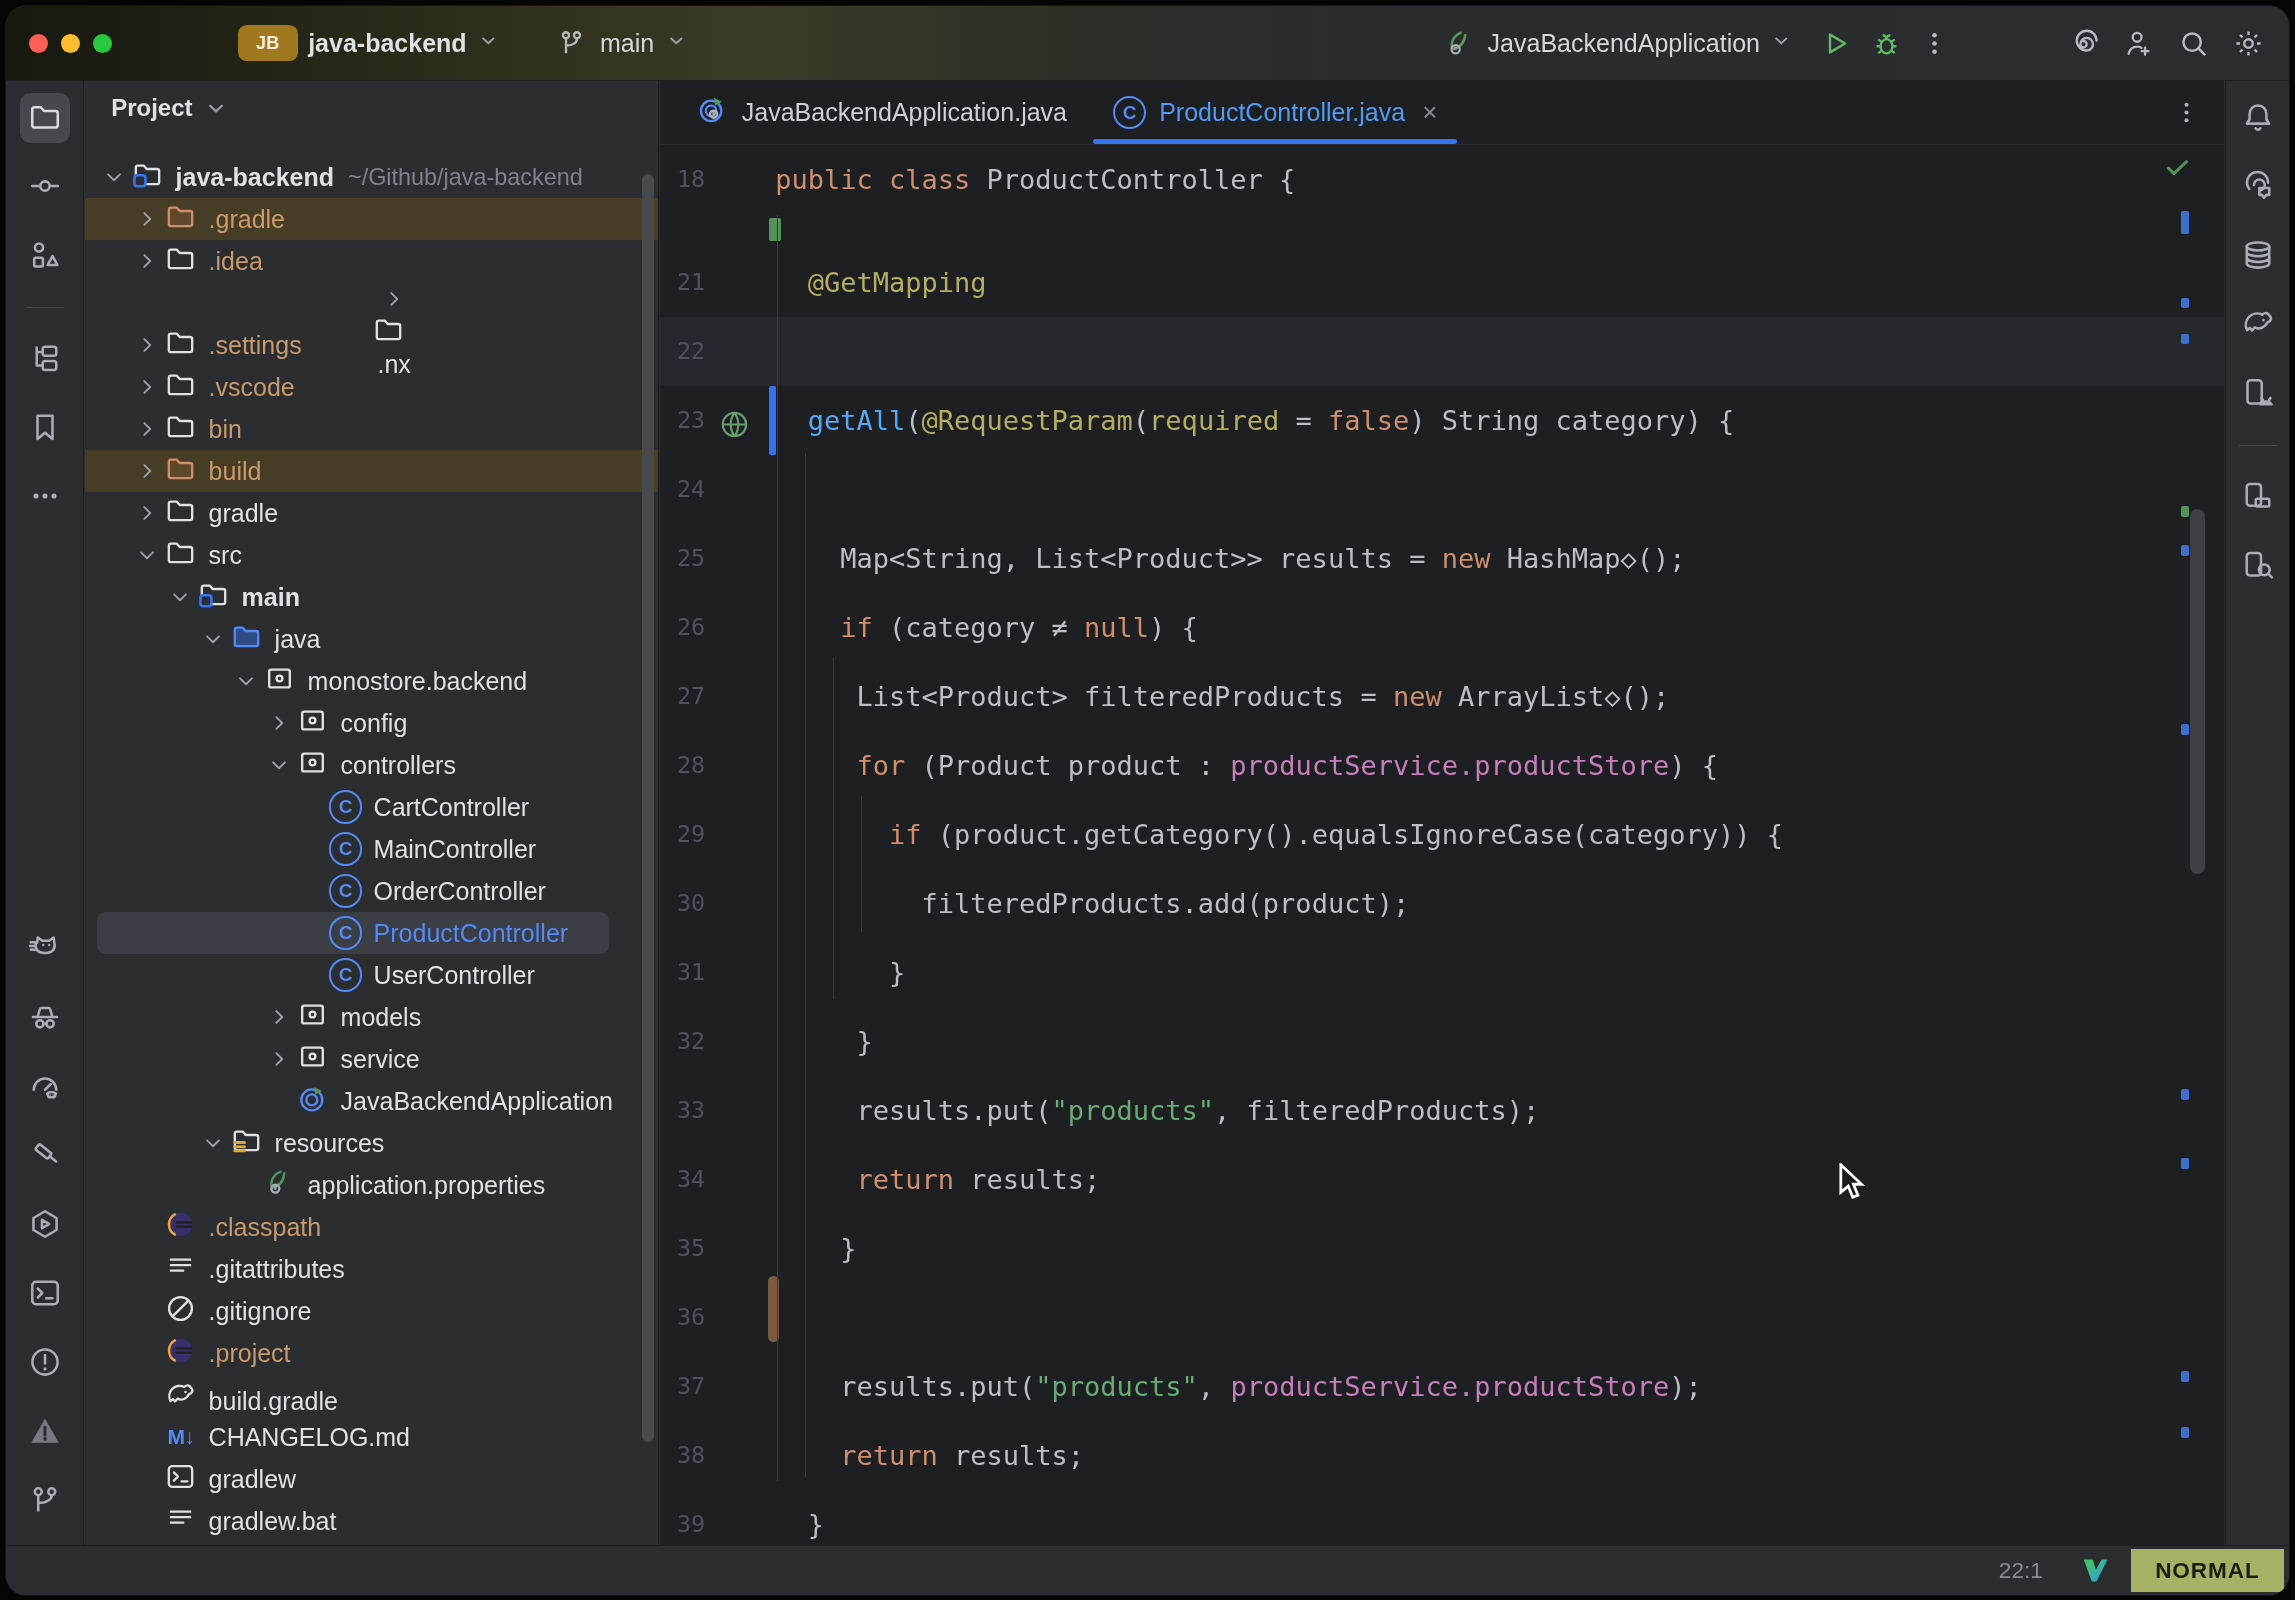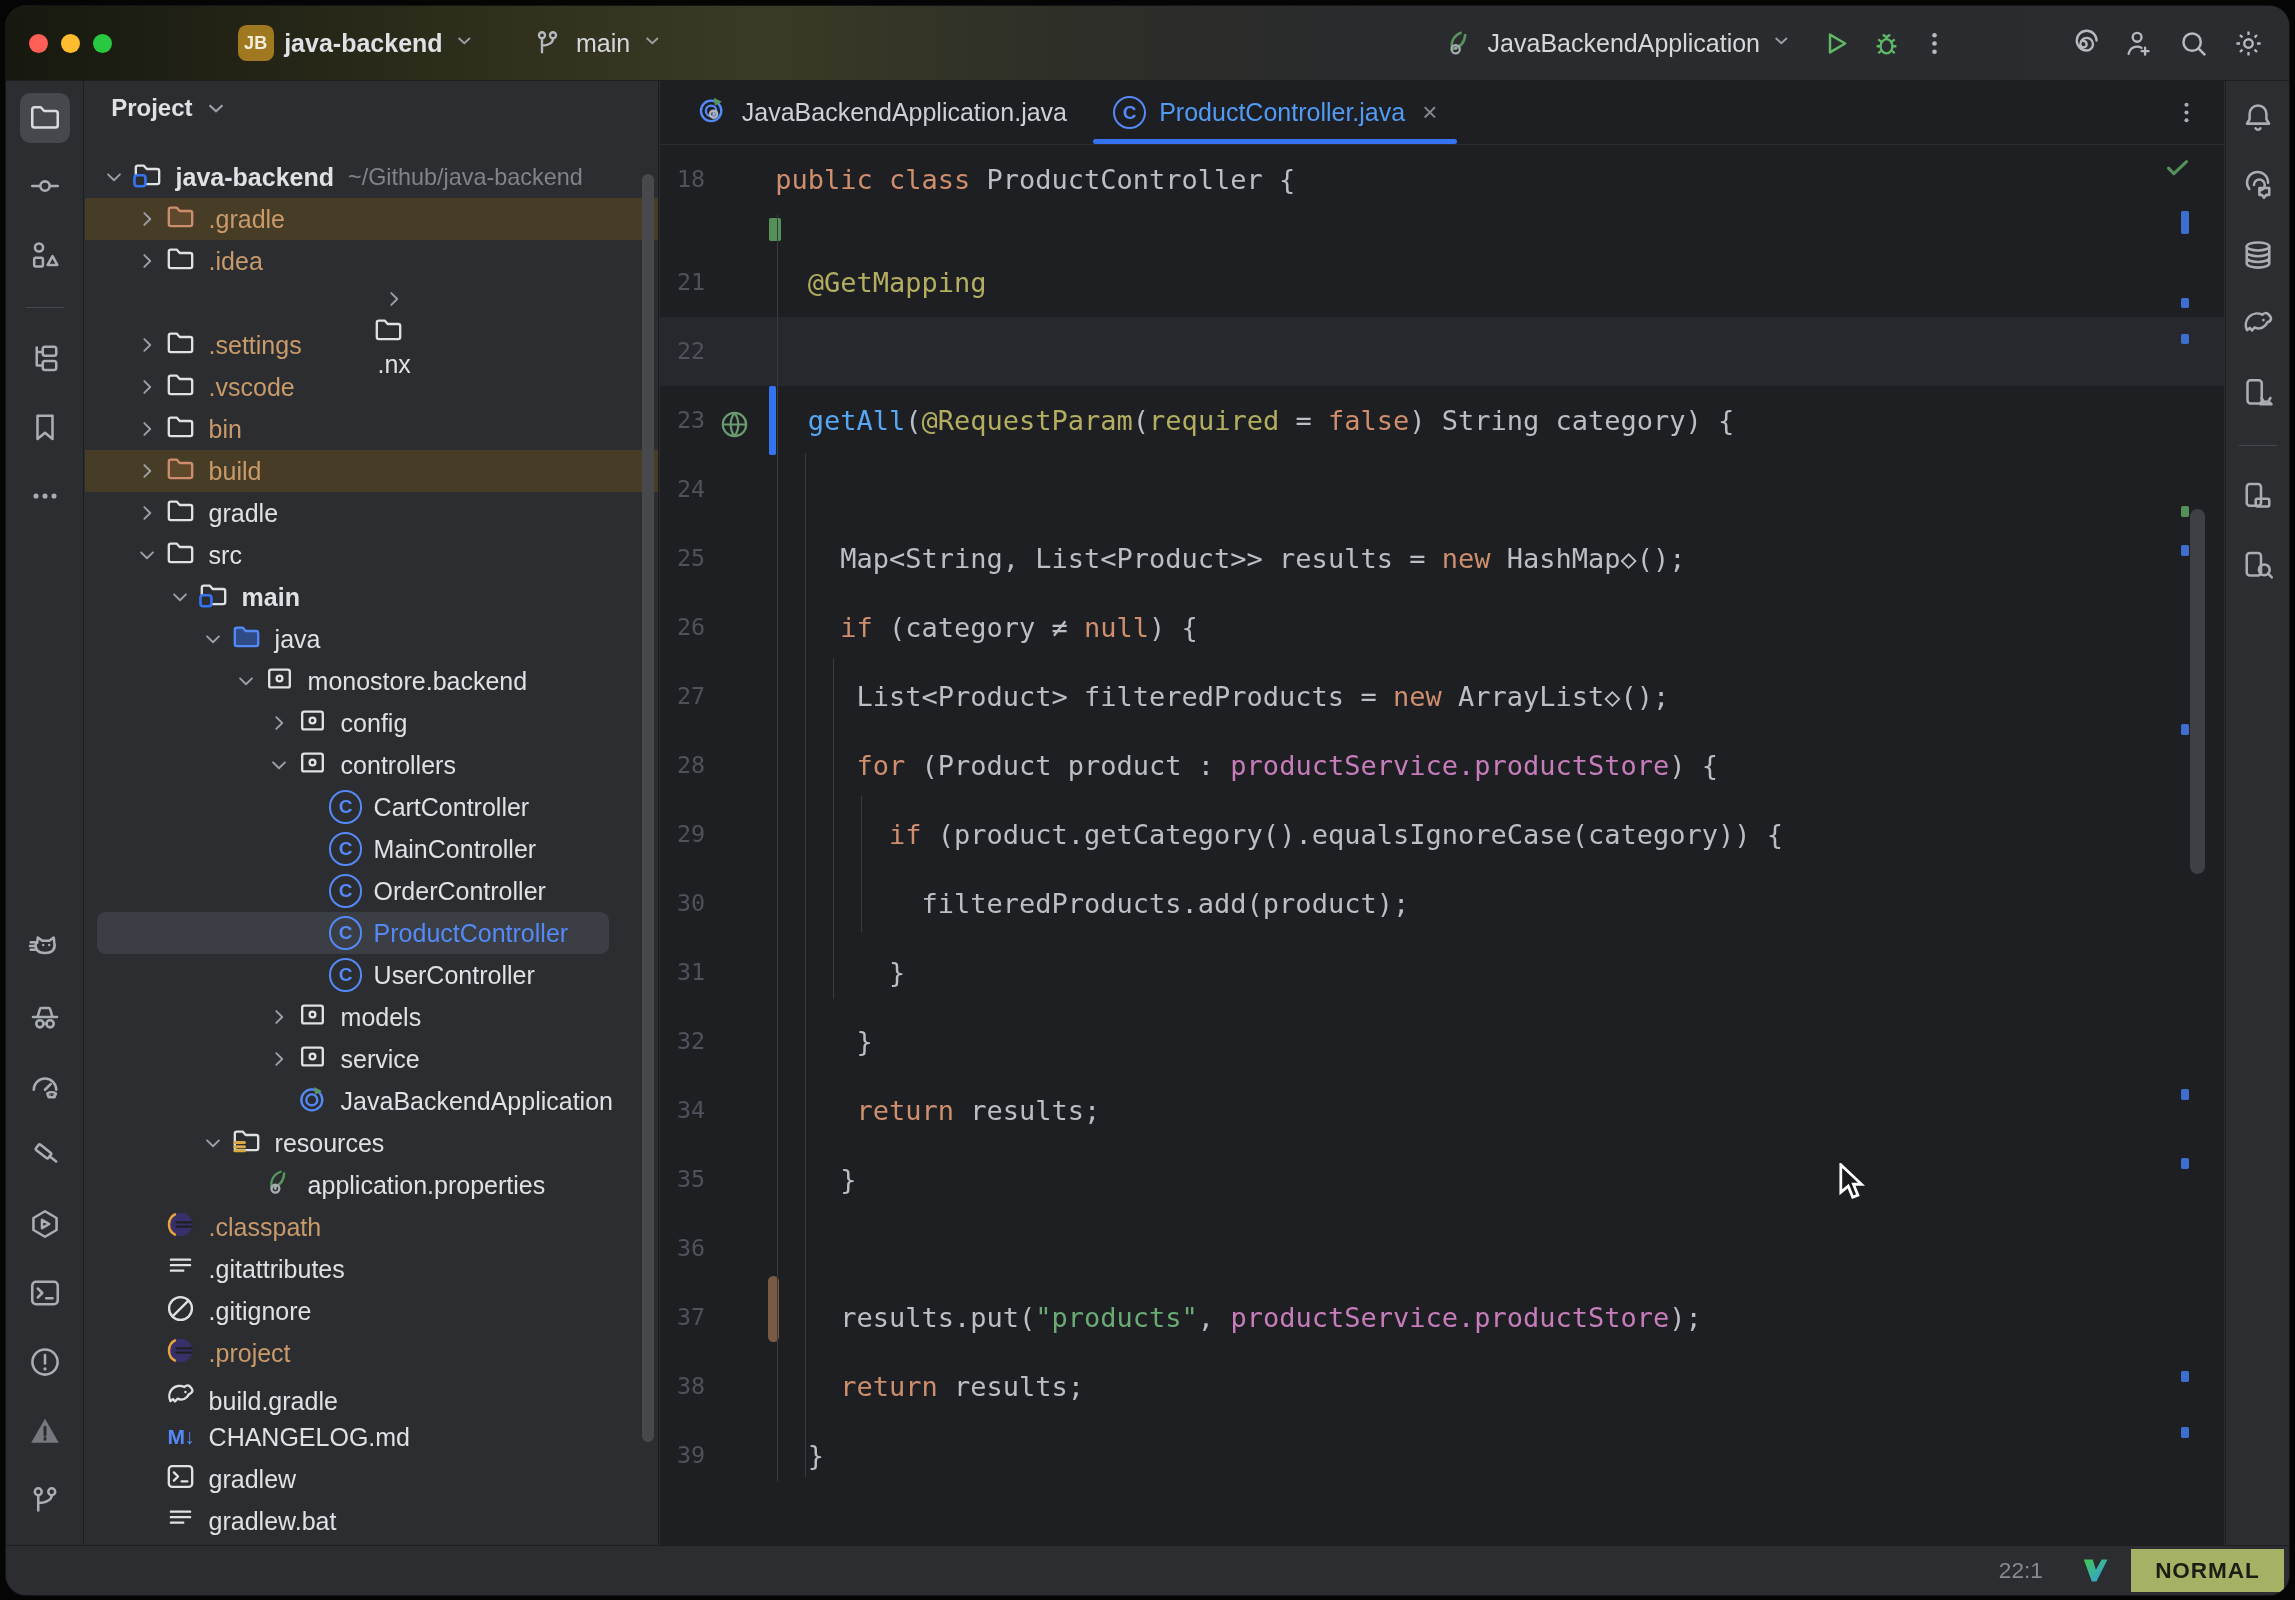--- a/index.html
+++ b/index.html
@@ -5,21 +5,21 @@
   html,body{margin:0;padding:0;background:#050506;width:2295px;height:1601px;overflow:hidden;
     font-family:"Liberation Sans",sans-serif;-webkit-font-smoothing:antialiased;}
   #window{position:absolute;left:5.2px;top:5.2px;width:2285px;height:1591px;background:#2B2D30;
     border-radius:21px;overflow:hidden;border:0.9px solid #141517;box-sizing:border-box;}
   
   #topbar{position:absolute;left:0;top:0;width:100%;height:75px;display:flex;align-items:center;
     background:linear-gradient(90deg,#17180f 0%,#30301d 22%,#3a3a26 33%,#2e2f27 46%,#292b2e 60%,#2a2c2f 100%);
     border-bottom:0.9px solid #1d1e20;box-sizing:border-box;}
   .tl{width:19px;height:19px;border-radius:50%;margin-right:13px;}
   #traffic{display:flex;margin-left:22.6px;}
-  .jb-logo{width:36px;height:36px;border-radius:8.7px;background:#A0781F;color:#F4EDDC;font-size:18px;
+  .jb-logo{width:60px;height:36px;border-radius:8.7px;background:#A0781F;color:#F4EDDC;font-size:18px;
     font-weight:700;display:flex;align-items:center;justify-content:center;letter-spacing:0.4px;}
   .tb-item{display:flex;align-items:center;gap:10.4px;color:#DFE1E5;font-size:25px;font-weight:600;}
   .tb-item.light{font-weight:400;color:#D5D7DB;}
   .chev{color:#9DA0A6;}
   .tb-ic{width:36px;height:36px;display:flex;align-items:center;justify-content:center;color:#B6BAC0;}
   .tb-ic svg{width:33px;height:33px;}
   .green{color:#5FB865;}
   
   .strip{position:absolute;top:75px;bottom:50px;background:#2B2D30;display:flex;flex-direction:column;
     align-items:center;box-sizing:border-box;}
@@ -760,20 +760,24 @@
         </div>
         <div class="crow">
           <span class="lnum">31</span>
           <span class="ctext">       <span class="tk-pl">}</span></span>
         </div>
         <div class="crow">
           <span class="lnum">32</span>
           <span class="ctext">     <span class="tk-pl">}</span></span>
         </div>
         <div class="crow">
+          <span class="lnum">33</span>
+          <span class="ctext">     <span class="tk-pl">results.put(</span><span class="tk-s">"products"</span><span class="tk-pl">, filteredProducts);</span></span>
+        </div>
+        <div class="crow">
           <span class="lnum">34</span>
           <span class="ctext">     <span class="tk-kw">return </span><span class="tk-pl">results;</span></span>
         </div>
         <div class="crow">
           <span class="lnum">35</span>
           <span class="ctext">    <span class="tk-pl">}</span></span>
         </div>
         <div class="crow">
           <span class="lnum">36</span>
           <span class="ctext"></span>

